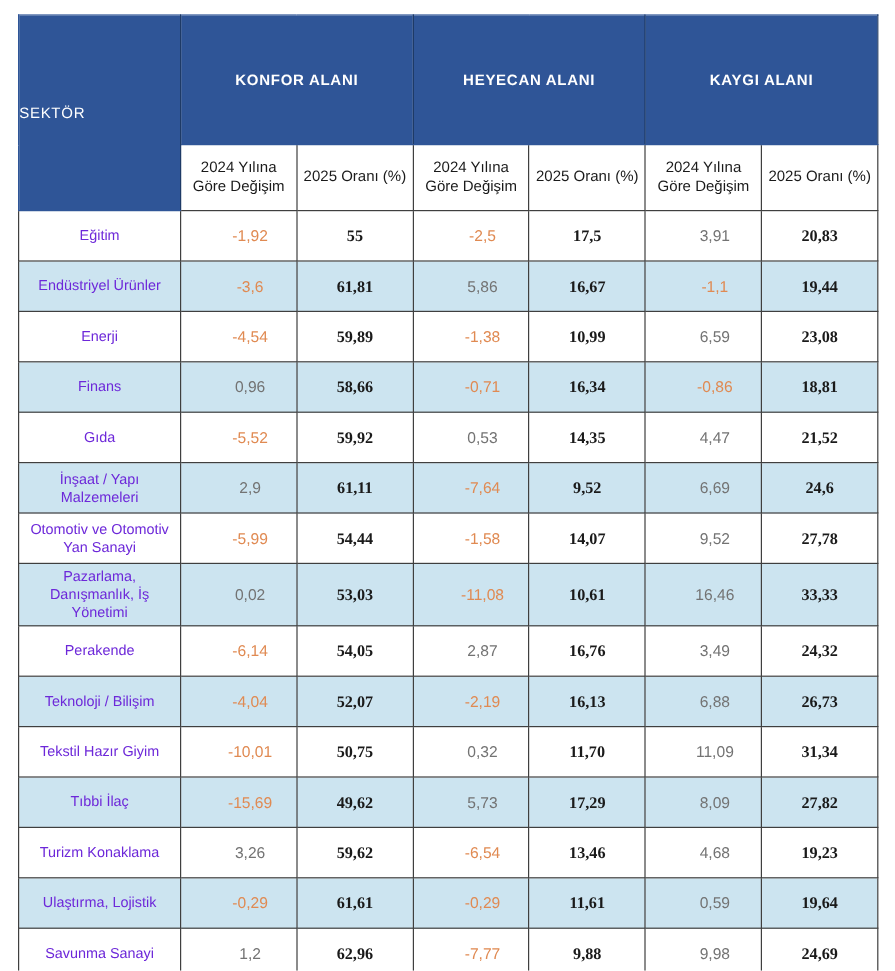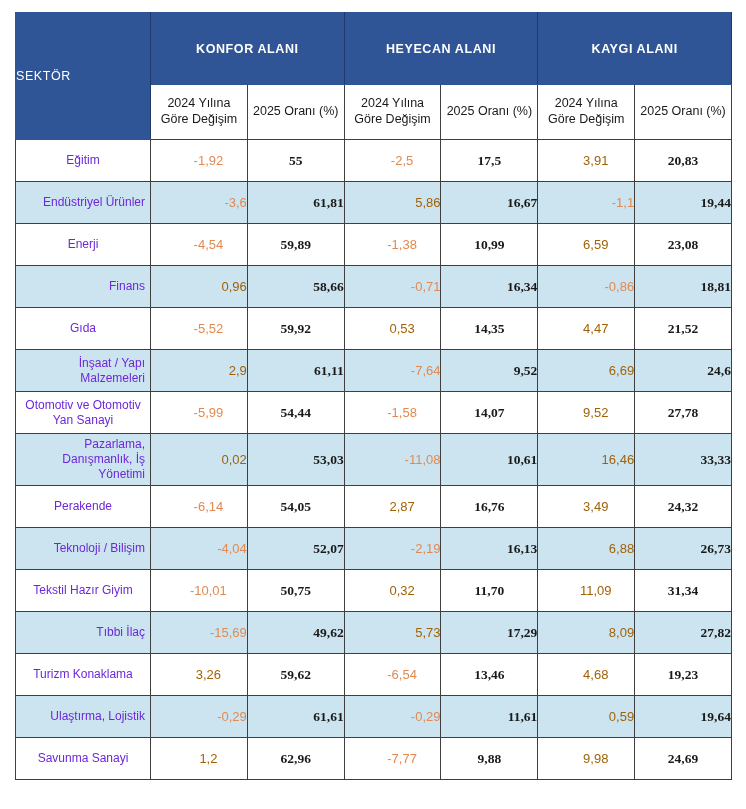--- a/index.html
+++ b/index.html
@@ -34,21 +34,21 @@
 
   
   th.group-head {
     background: #2f5597;
     color: #ffffff;
     font-size: 12.5px;
     font-weight: bold;
     letter-spacing: 0.6px;
     text-align: center;
     vertical-align: middle;
-    height: 72px;
+    height: 108px;
     border: 1px solid #2f5597;
     border-right: 1px solid #1e3a66;
   }
   th.sector-head {
     background: #2f5597;
     color: #ffffff;
     font-size: 12.5px;
     font-weight: normal;
     letter-spacing: 0.6px;
     text-align: left;
@@ -88,24 +88,24 @@
     font-family: Liberation Serif, serif;
   }
   td.delta {
     font-size: 13px;
     text-align: center;
     vertical-align: middle;
     height: 42px;
     font-weight: normal;
     padding-left: 19px;
   }
-  .pos { color: #a16207; }
+  .pos { color: #737373; }
   .neg { color: #e08a52; }
 
-  tr.alt td { background: #cce4f0; text-align: right; }
+  tr.alt td { background: #cce4f0; }
   tr.plain td { background: #ffffff; }
 </style>
 </head>
 <body>
 
 <div id="page">
 
   <table class="sector-table">
     <colgroup>
       <col class="c-sector">

